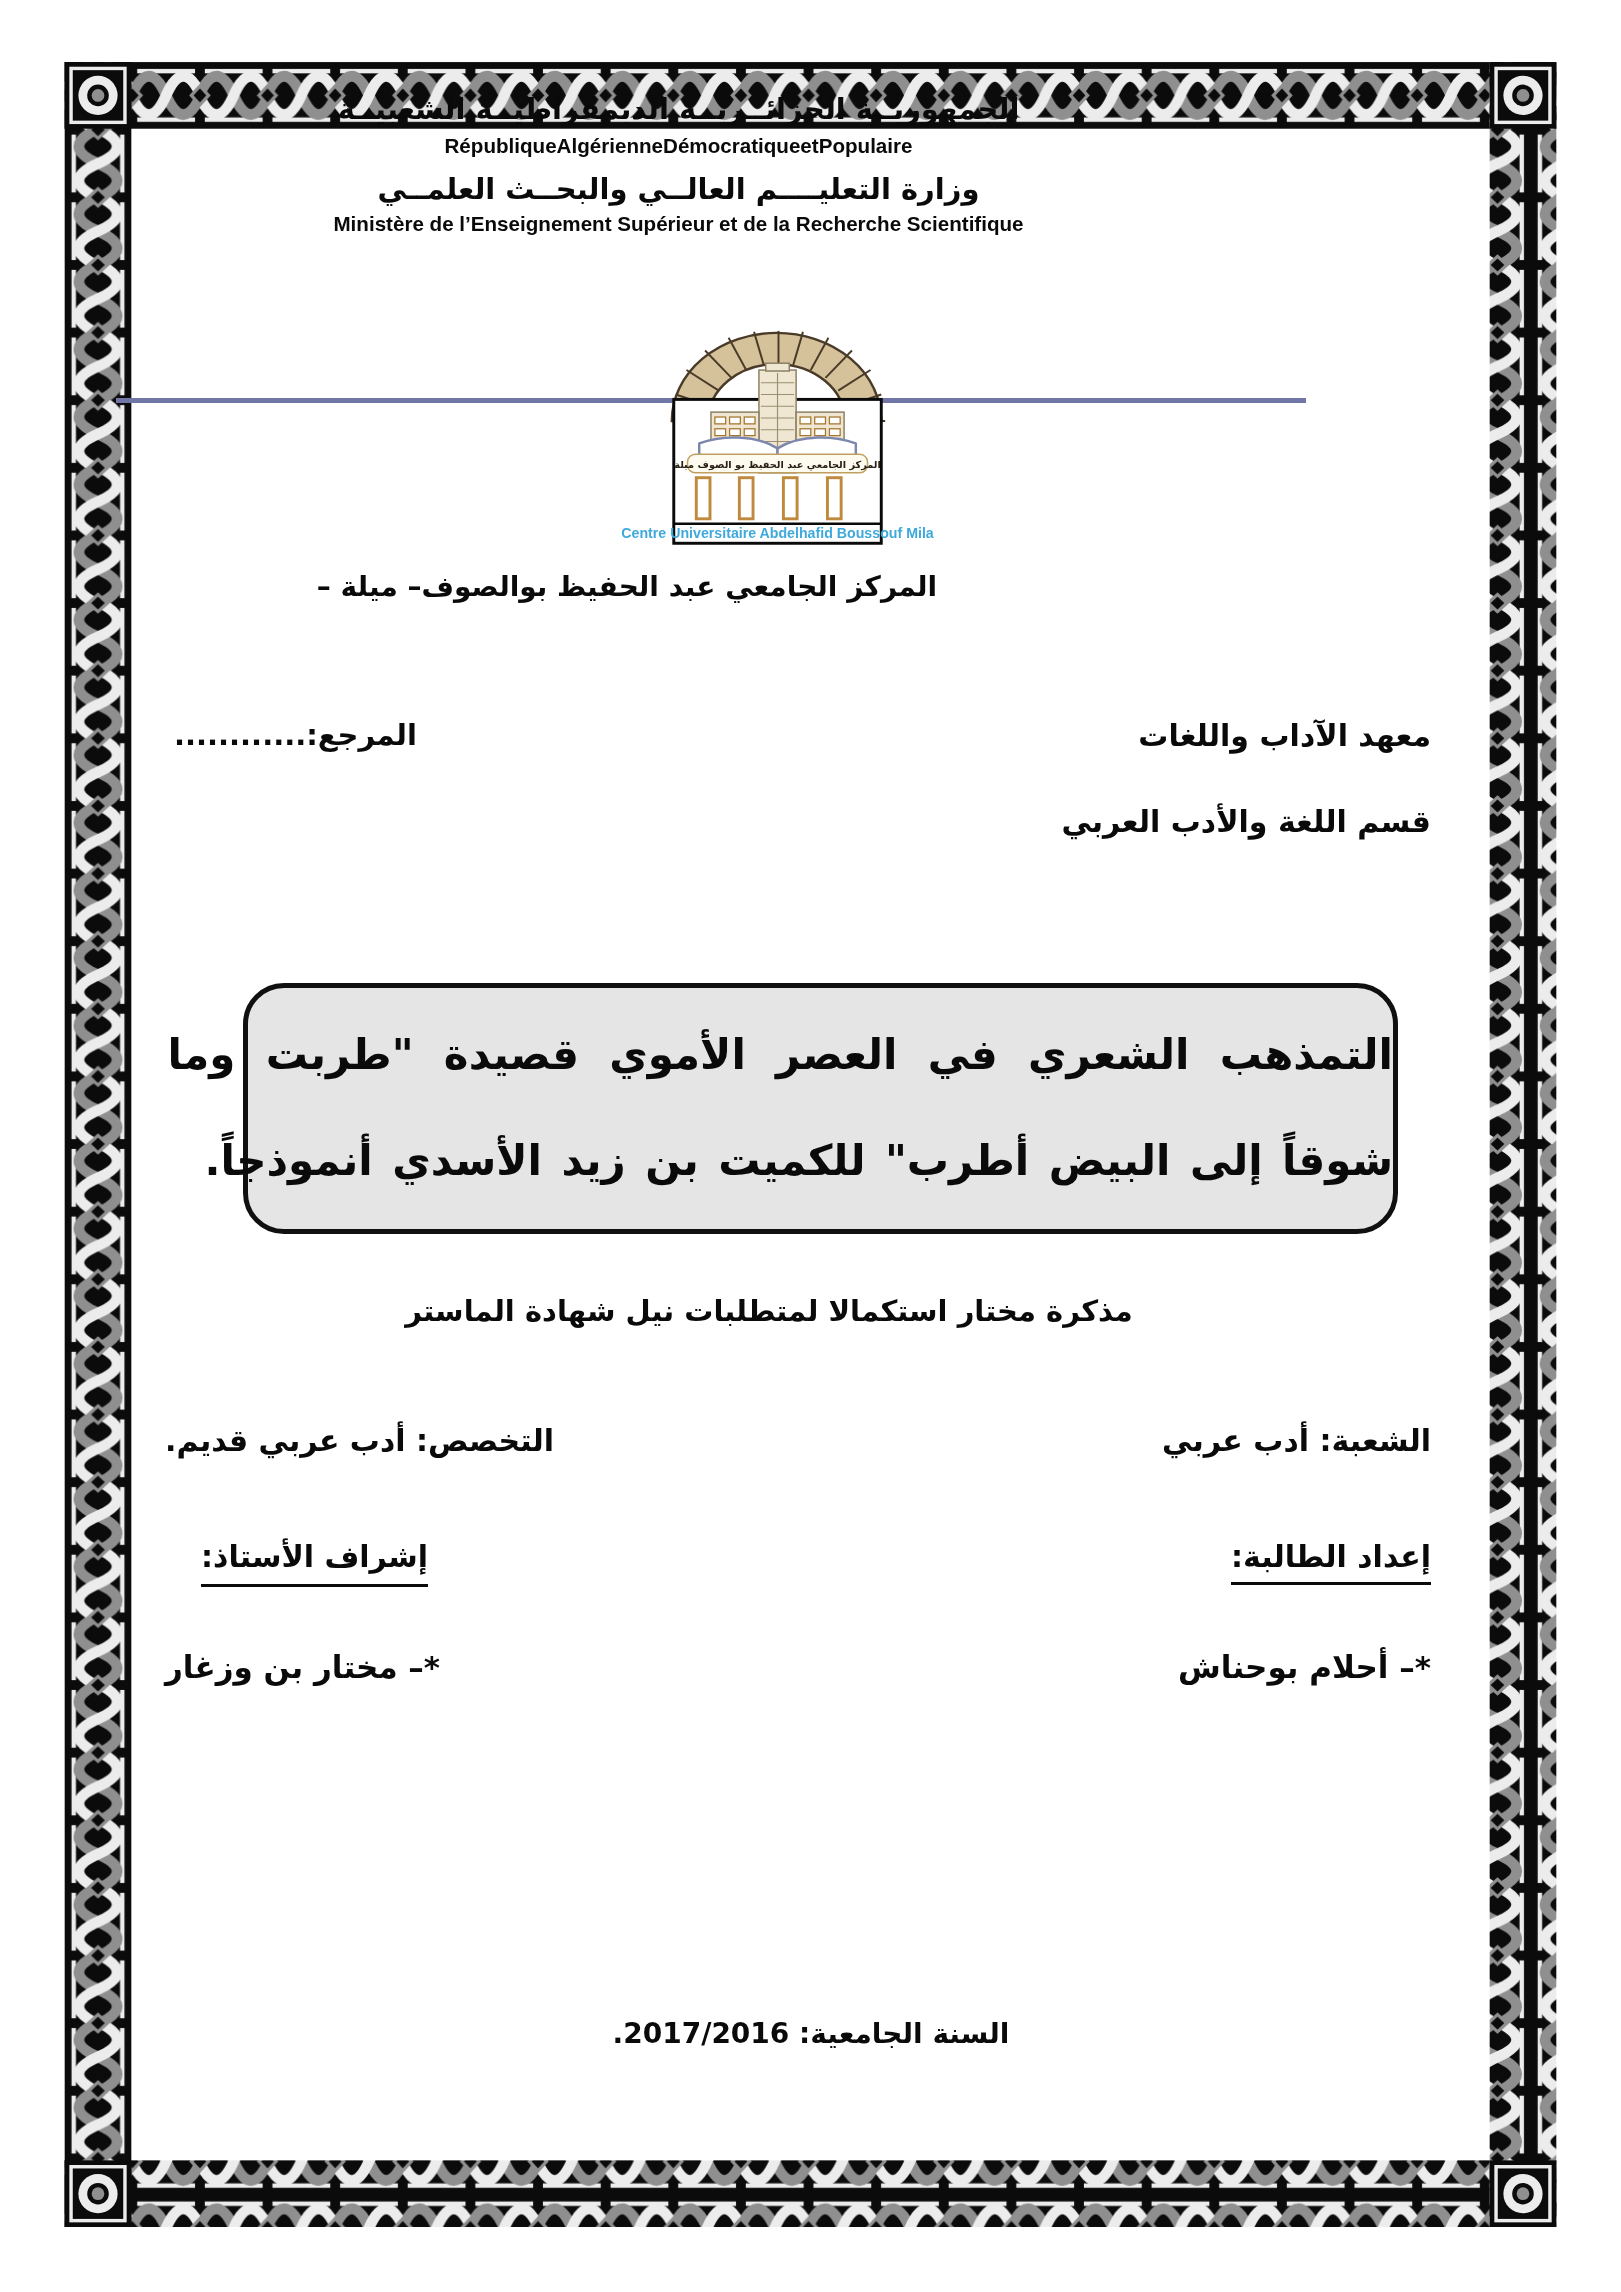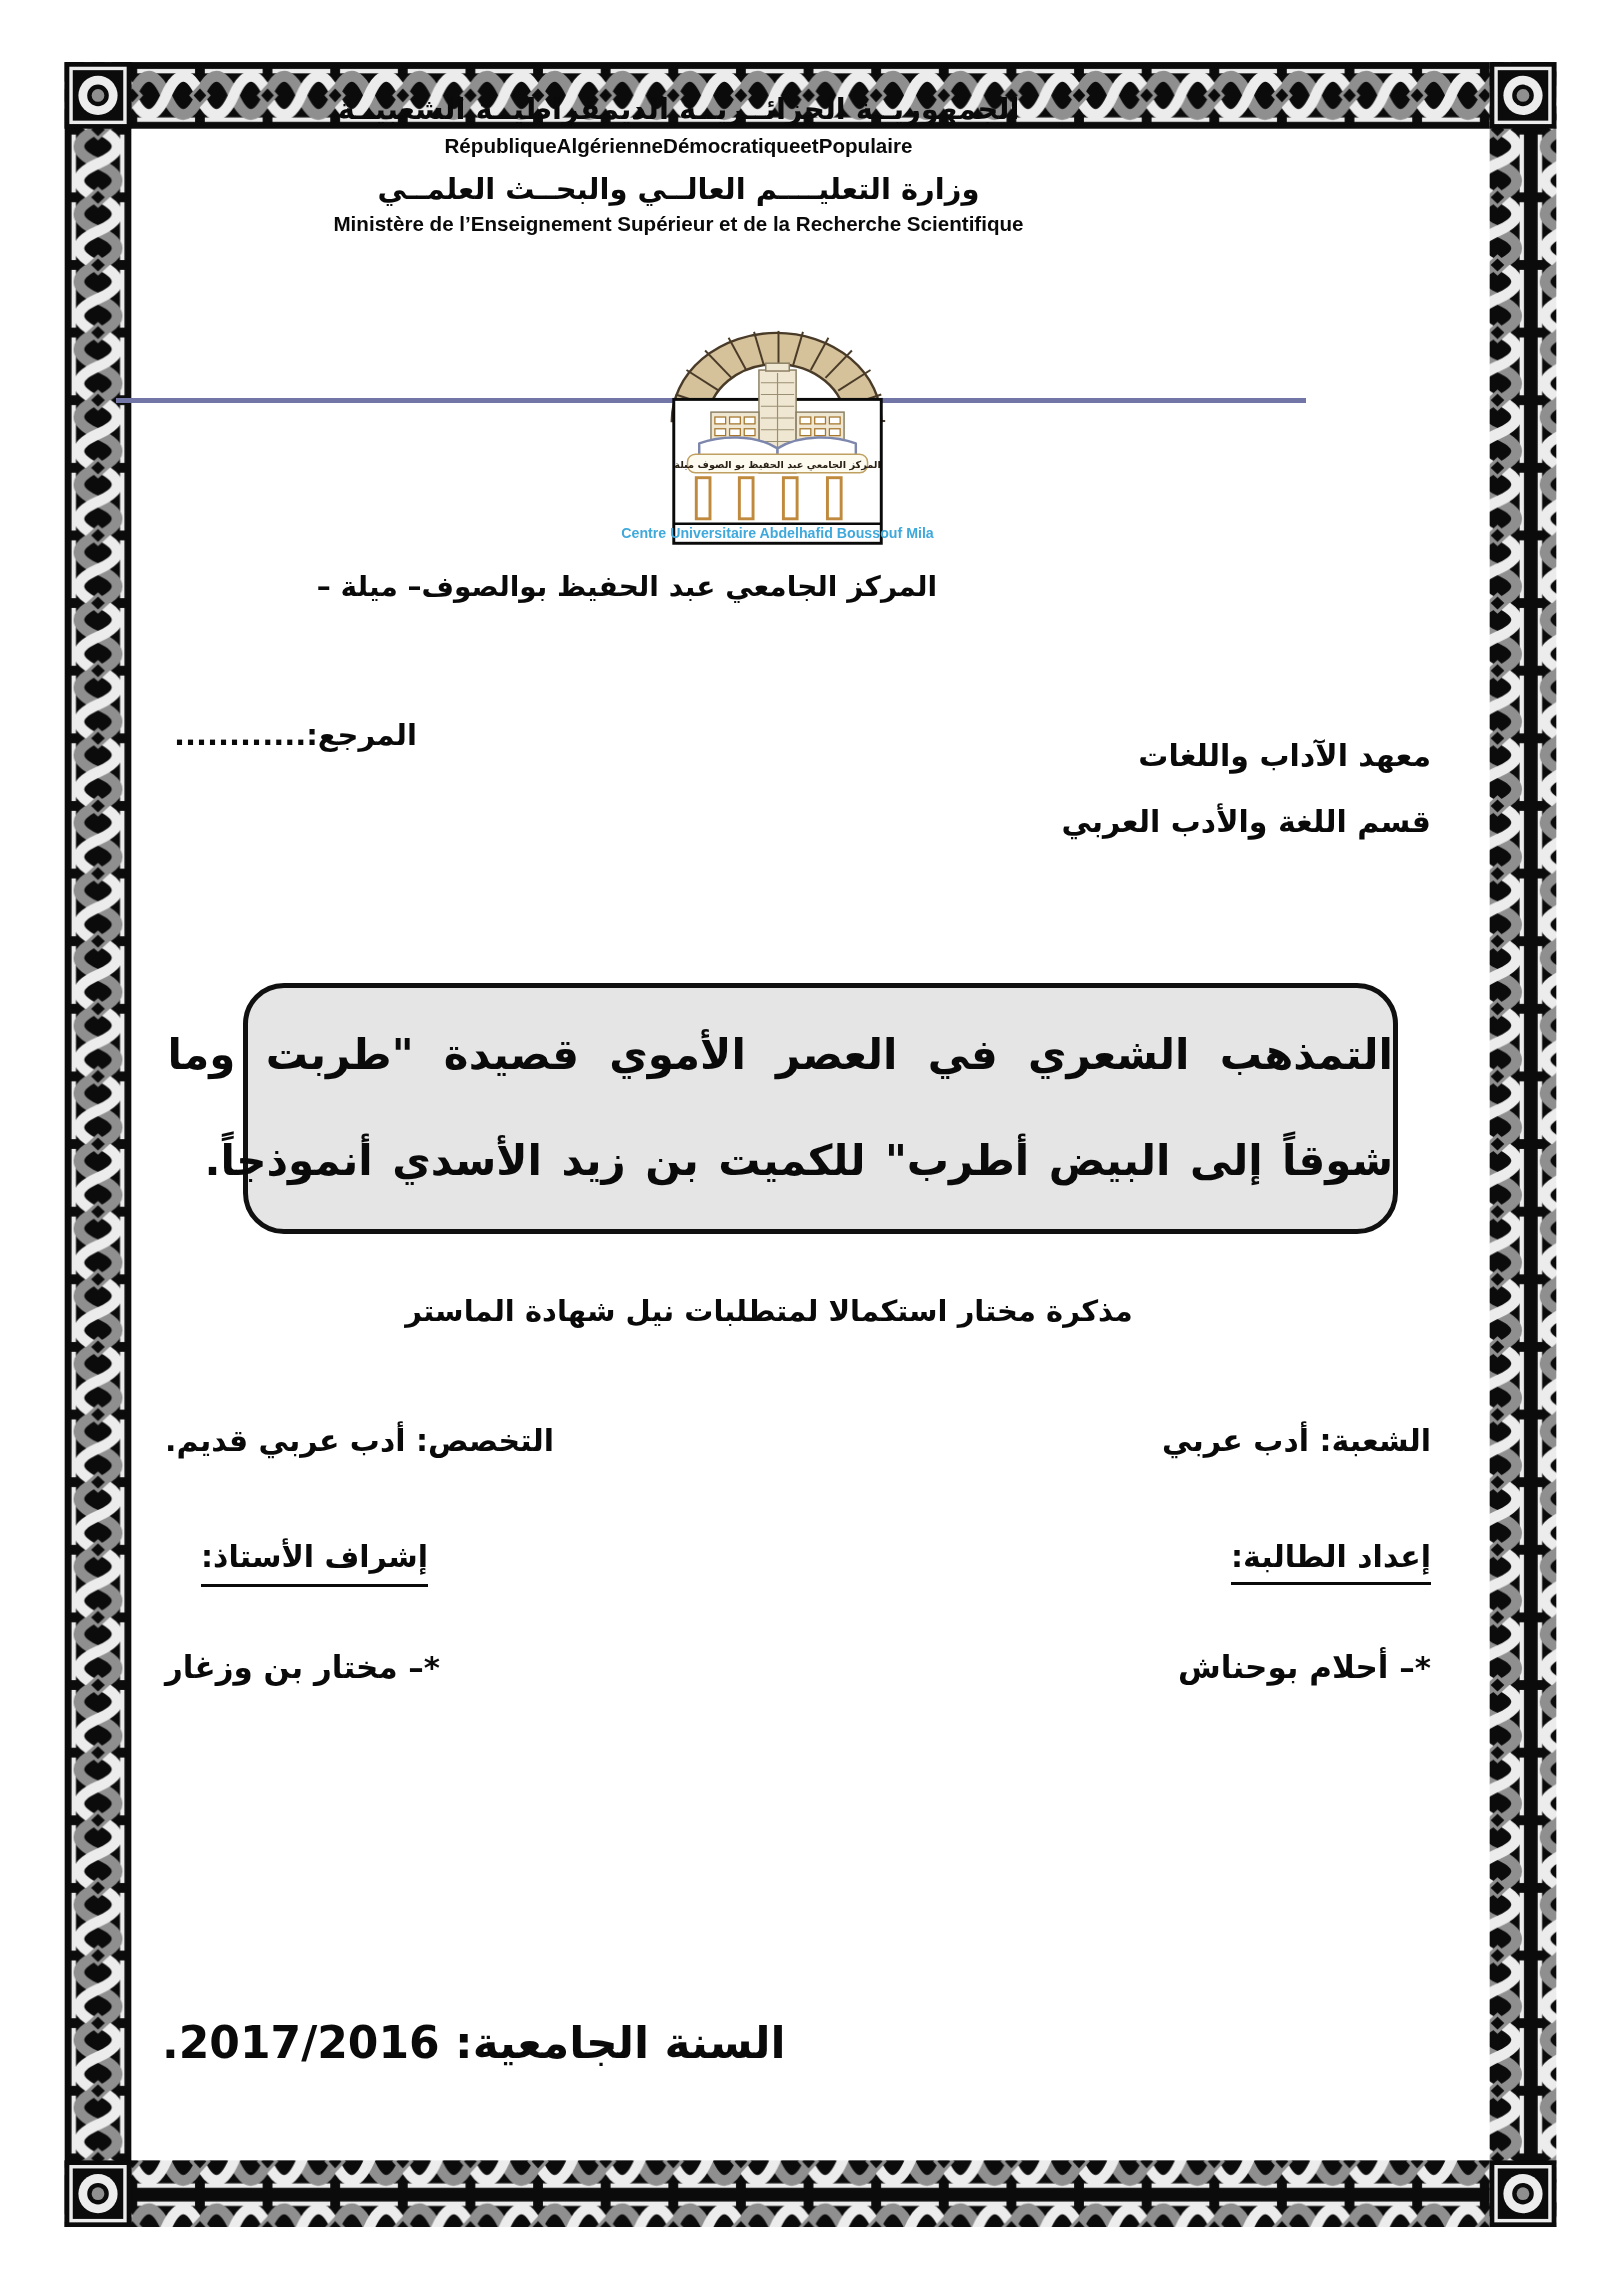--- a/index.html
+++ b/index.html
@@ -14,40 +14,40 @@
   .abs{position:absolute;}
   .ar{direction:rtl;font-family:"DejaVu Sans",sans-serif;font-weight:bold;color:#0a0a0a;white-space:nowrap;}
   .fr{direction:ltr;font-family:"Liberation Sans",sans-serif;font-weight:bold;color:#0a0a0a;white-space:nowrap;}
   .header-block{left:127px;top:90px;width:1103px;text-align:center;}
   .republic-ar{font-size:29px;line-height:39px;}
   .republic-fr{font-size:20.6px;line-height:29px;margin-top:2px;}
   .ministry-ar{font-size:29px;line-height:39px;margin-top:9.8px;}
   .ministry-fr{font-size:20.6px;line-height:29px;margin-top:0;}
   .hr-line{left:116px;top:398px;width:1190px;height:4.9px;background:#7276a6;}
   .university-line{left:127px;top:570px;width:1000px;font-size:28px;text-align:center;}
-  .institute{top:718px;right:190px;font-size:30px;margin-top:20px;}
+  .institute{top:718px;right:190px;font-size:30px;}
   .reference{top:718px;left:174px;font-size:29px;}
   .department{top:804px;right:190px;font-size:30px;}
   .title-box{
     left:243px;top:983px;width:1155px;height:251px;
     border:5.9px solid #101010;border-radius:41px;
     box-sizing:border-box;
     background:#e5e5e5;
   }
   .title-line{direction:rtl;text-align:center;font-size:42px;line-height:106px;font-weight:bold;color:#0a0a0a;white-space:nowrap;}
   .title-line-1{margin-top:13.7px;word-spacing:15.7px;}
   .title-line-2{word-spacing:4.9px;}
   .memo{left:127px;top:1294px;width:1284px;font-size:29px;text-align:center;}
   .branch{top:1423px;right:190px;font-size:30px;}
   .specialty{top:1423px;left:165px;font-size:30px;}
   .prep-label{top:1539px;right:190px;font-size:30px;border-bottom:3.9px solid #0a0a0a;padding-bottom:7.8px;}
   .sup-label{top:1539px;left:201px;font-size:30px;border-bottom:3.9px solid #0a0a0a;padding-bottom:10px;}
   .student{top:1649px;right:190px;font-size:31px;}
   .supervisor{top:1649px;left:165px;font-size:31px;}
-  .year{left:162px;top:2017px;width:1298px;font-size:44px;text-align:left;}
+  .year{left:162px;top:2017px;width:1298px;font-size:28px;text-align:center;}
   svg{display:block;}
 </style>
 </head>
 <body>
 
 <div class="page">
 
   <svg class="abs" style="left:0;top:0;" width="1621" height="2293" viewBox="0 0 1654 2339">
     <defs>
       <pattern id="braidH" x="66" y="63" width="69" height="68" patternUnits="userSpaceOnUse">

